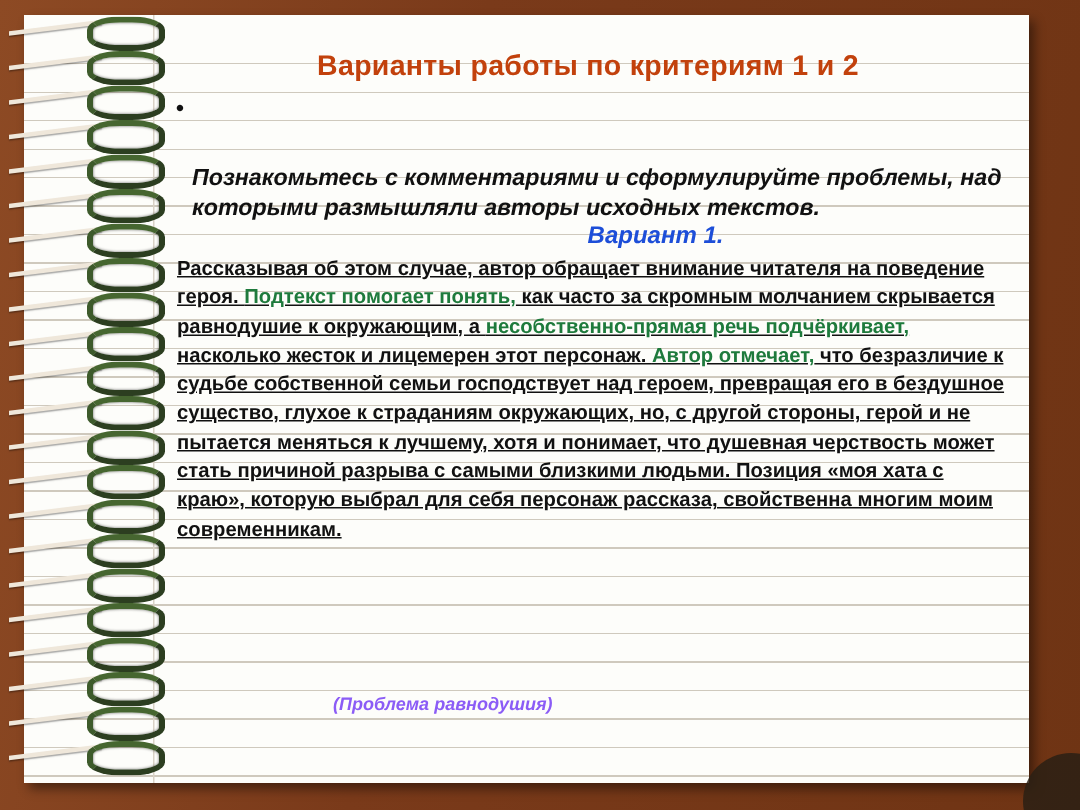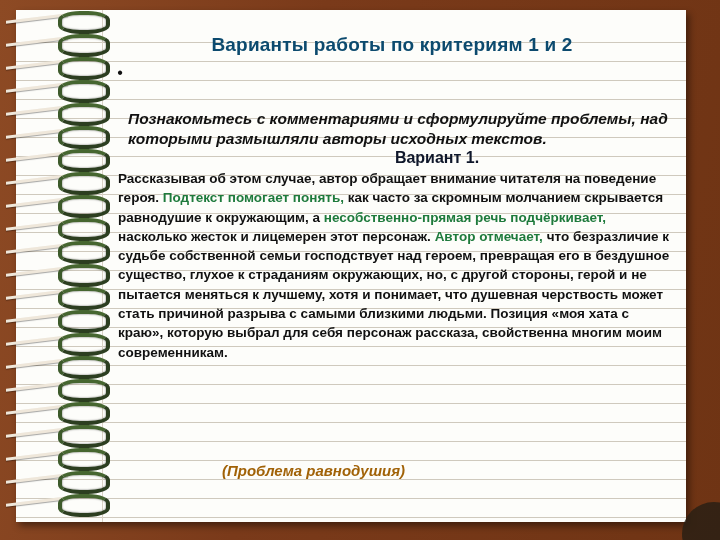--- a/index.html
+++ b/index.html
@@ -102,21 +102,21 @@
   #content {
     position: absolute;
     left: 96px;
     top: 16px;
     width: 560px;
   }
 
   .title {
     font-size: 19px;
     font-weight: bold;
-    color: #0c4a6e;
+    color: #c2410c;
     text-align: center;
     letter-spacing: .2px;
     margin: 8px 0 6px 0;
   }
 
   .bullet-row {
     display: flex;
     align-items: flex-start;
     margin: 2px 0 0 0;
   }
@@ -134,46 +134,48 @@
     font-weight: bold;
     font-style: italic;
     line-height: 19.5px;
     color: #111;
     margin-top: 47px;
   }
 
   .variant {
     font-size: 16px;
     font-weight: bold;
-    color: #0f172a;
+    color: #1d4ed8;
     text-align: center;
     margin: 1px 0 2px 0;
     padding-left: 90px;
+    font-style: italic;
   }
 
   .para {
     font-size: 13.5px;
     font-weight: bold;
     line-height: 19.3px;
     color: #111;
     text-align: left;
     margin: 0;
     padding-left: 6px;
+    text-decoration: underline;
   }
   .para .hl {
     color: #1e7a3c;
   }
 
   .note {
     margin-top: 100px;
     padding-left: 110px;
-    font-size: 15px;
+    font-size: 12px;
     font-weight: bold;
     font-style: italic;
-    color: #a16207;
+    color: #8b5cf6;
   }
 
   
   #corner-dot {
     position: absolute;
     right: -26px;
     bottom: -26px;
     width: 64px;
     height: 64px;
     border-radius: 50%;

